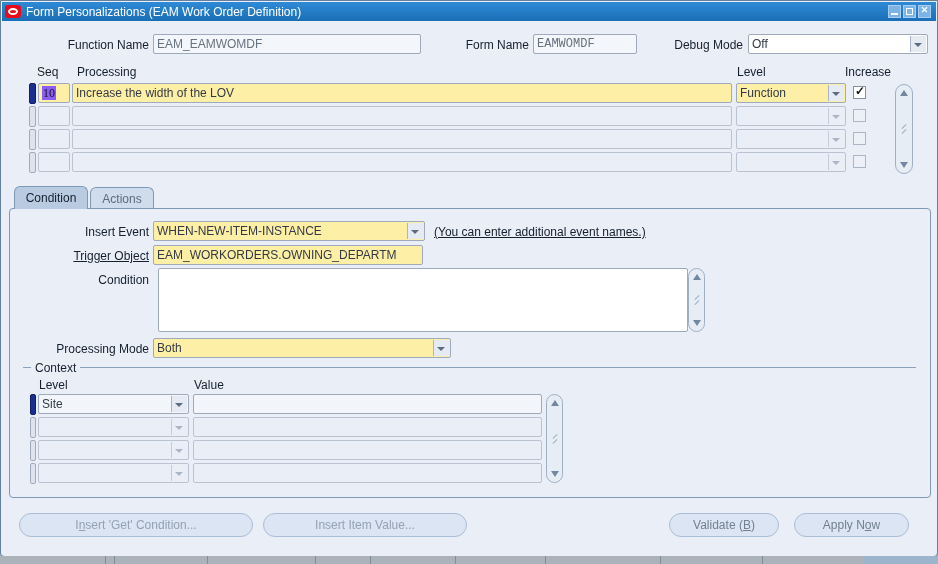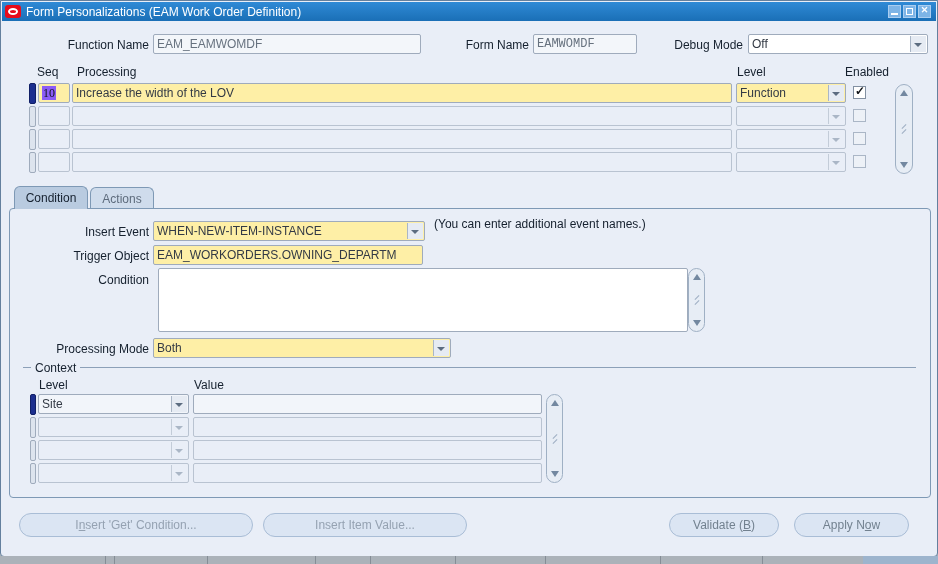--- a/index.html
+++ b/index.html
@@ -98,21 +98,21 @@
 
   <div class="lbl" style="left:664px;top:37px;width:78px;">Debug Mode</div>
   <div class="fld combo" style="left:747px;top:33px;width:180px;">
     <span>Off</span>
     <div class="arrow"></div>
   </div>
 
   <div class="hdr" style="left:36px;top:64px;">Seq</div>
   <div class="hdr" style="left:76px;top:64px;">Processing</div>
   <div class="hdr" style="left:736px;top:64px;">Level</div>
-  <div class="hdr" style="left:844px;top:64px;">Enabled</div>
+  <div class="hdr" style="left:844px;top:64px;">Increase</div>
 
   <div>
     <div class="recsel sel" style="left:28px;top:82px;"></div>
     <div class="fld yellow" style="left:37px;top:82px;width:32px;"><span class="selhl">10</span></div>
     <div class="fld yellow" style="left:71px;top:82px;width:660px;">Increase the width of the LOV</div>
     <div class="fld yellow combo" style="left:735px;top:82px;width:110px;">
       <span>Function</span>
       <div class="arrow"></div>
     </div>
     <div class="cb on" style="left:852px;top:85px;"></div>
@@ -155,23 +155,23 @@
   <div class="tab active" style="left:13px;top:185px;width:74px;">Condition</div>
   <div class="tab inactive" style="left:89px;top:186px;width:64px;height:22px;">Actions</div>
 
   <div class="panel"></div>
 
   <div class="lbl" style="left:40px;top:224px;width:108px;z-index:2;">Insert Event</div>
   <div class="fld yellow combo" style="left:152px;top:220px;width:272px;z-index:2;">
     <span>WHEN-NEW-ITEM-INSTANCE</span>
     <div class="arrow"></div>
   </div>
-  <div class="hdr" style="left:433px;top:216px;z-index:2;">(You can enter additional event names.)</div>
-
-  <div class="lbl" style="left:40px;top:248px;width:108px;z-index:2;">Trigger Object</div>
+  <div class="hdr" style="left:433px;top:224px;z-index:2;text-decoration:underline;">(You can enter additional event names.)</div>
+
+  <div class="lbl" style="left:40px;top:248px;width:108px;z-index:2;text-decoration:underline;">Trigger Object</div>
   <div class="fld yellow" style="left:152px;top:244px;width:270px;z-index:2;">EAM_WORKORDERS.OWNING_DEPARTM</div>
 
   <div class="lbl" style="left:40px;top:272px;width:108px;z-index:2;">Condition</div>
   <div class="textarea" style="left:157px;top:267px;width:530px;height:64px;z-index:2;"></div>
   <div class="vscroll" style="left:687px;top:267px;width:17px;height:64px;z-index:2;">
     <div class="up"></div>
     <div class="hatch"></div>
     <div class="dn"></div>
   </div>
 

